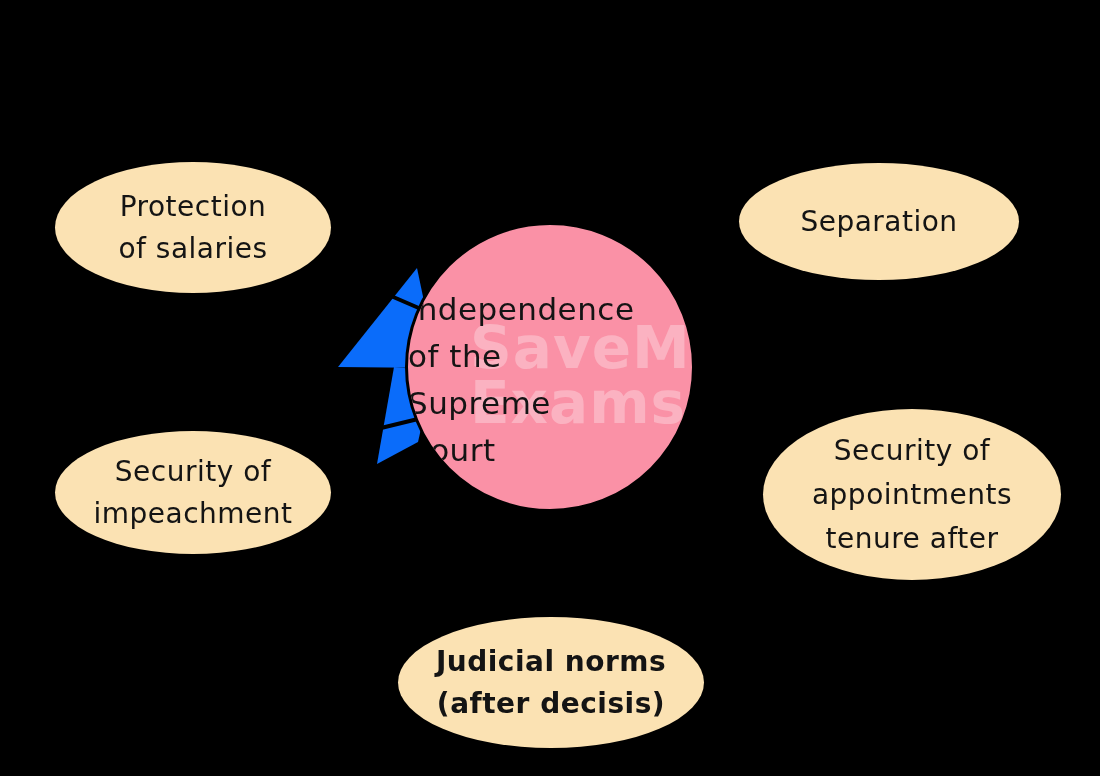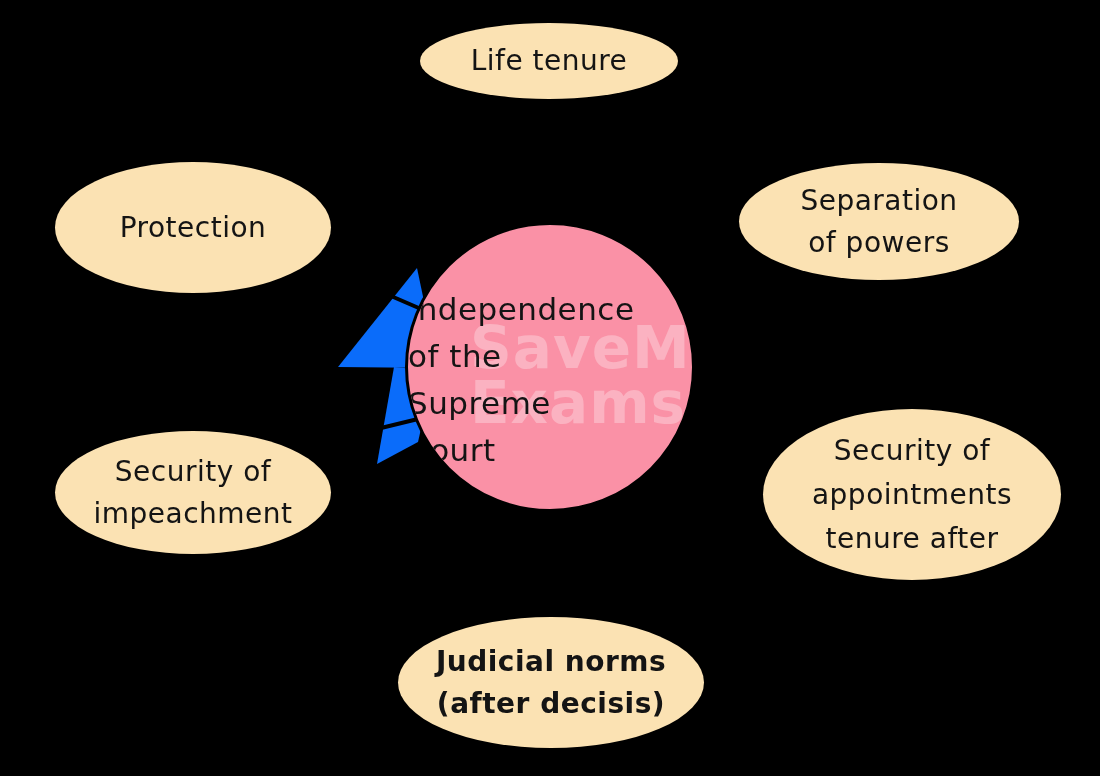--- a/index.html
+++ b/index.html
@@ -107,31 +107,28 @@
       <span>Exams</span>
     </div>
     <div class="center-text">
       <span>Independence</span>
       <span>of the</span>
       <span>Supreme</span>
       <span>Court</span>
     </div>
   </div>
 
-  <div class="node" id="node-life-tenure">
-    <span>Life tenure</span>
-  </div>
 
   <div class="node" id="node-protection">
     <span>Protection</span>
+    <span>of salaries</span>
   </div>
 
   <div class="node" id="node-separation">
     <span>Separation</span>
-    <span>of powers</span>
   </div>
 
   <div class="node" id="node-impeachment">
     <span>Security of</span>
     <span>impeachment</span>
   </div>
 
   <div class="node" id="node-tenure">
     <span>Security of</span>
     <span>appointments</span>

